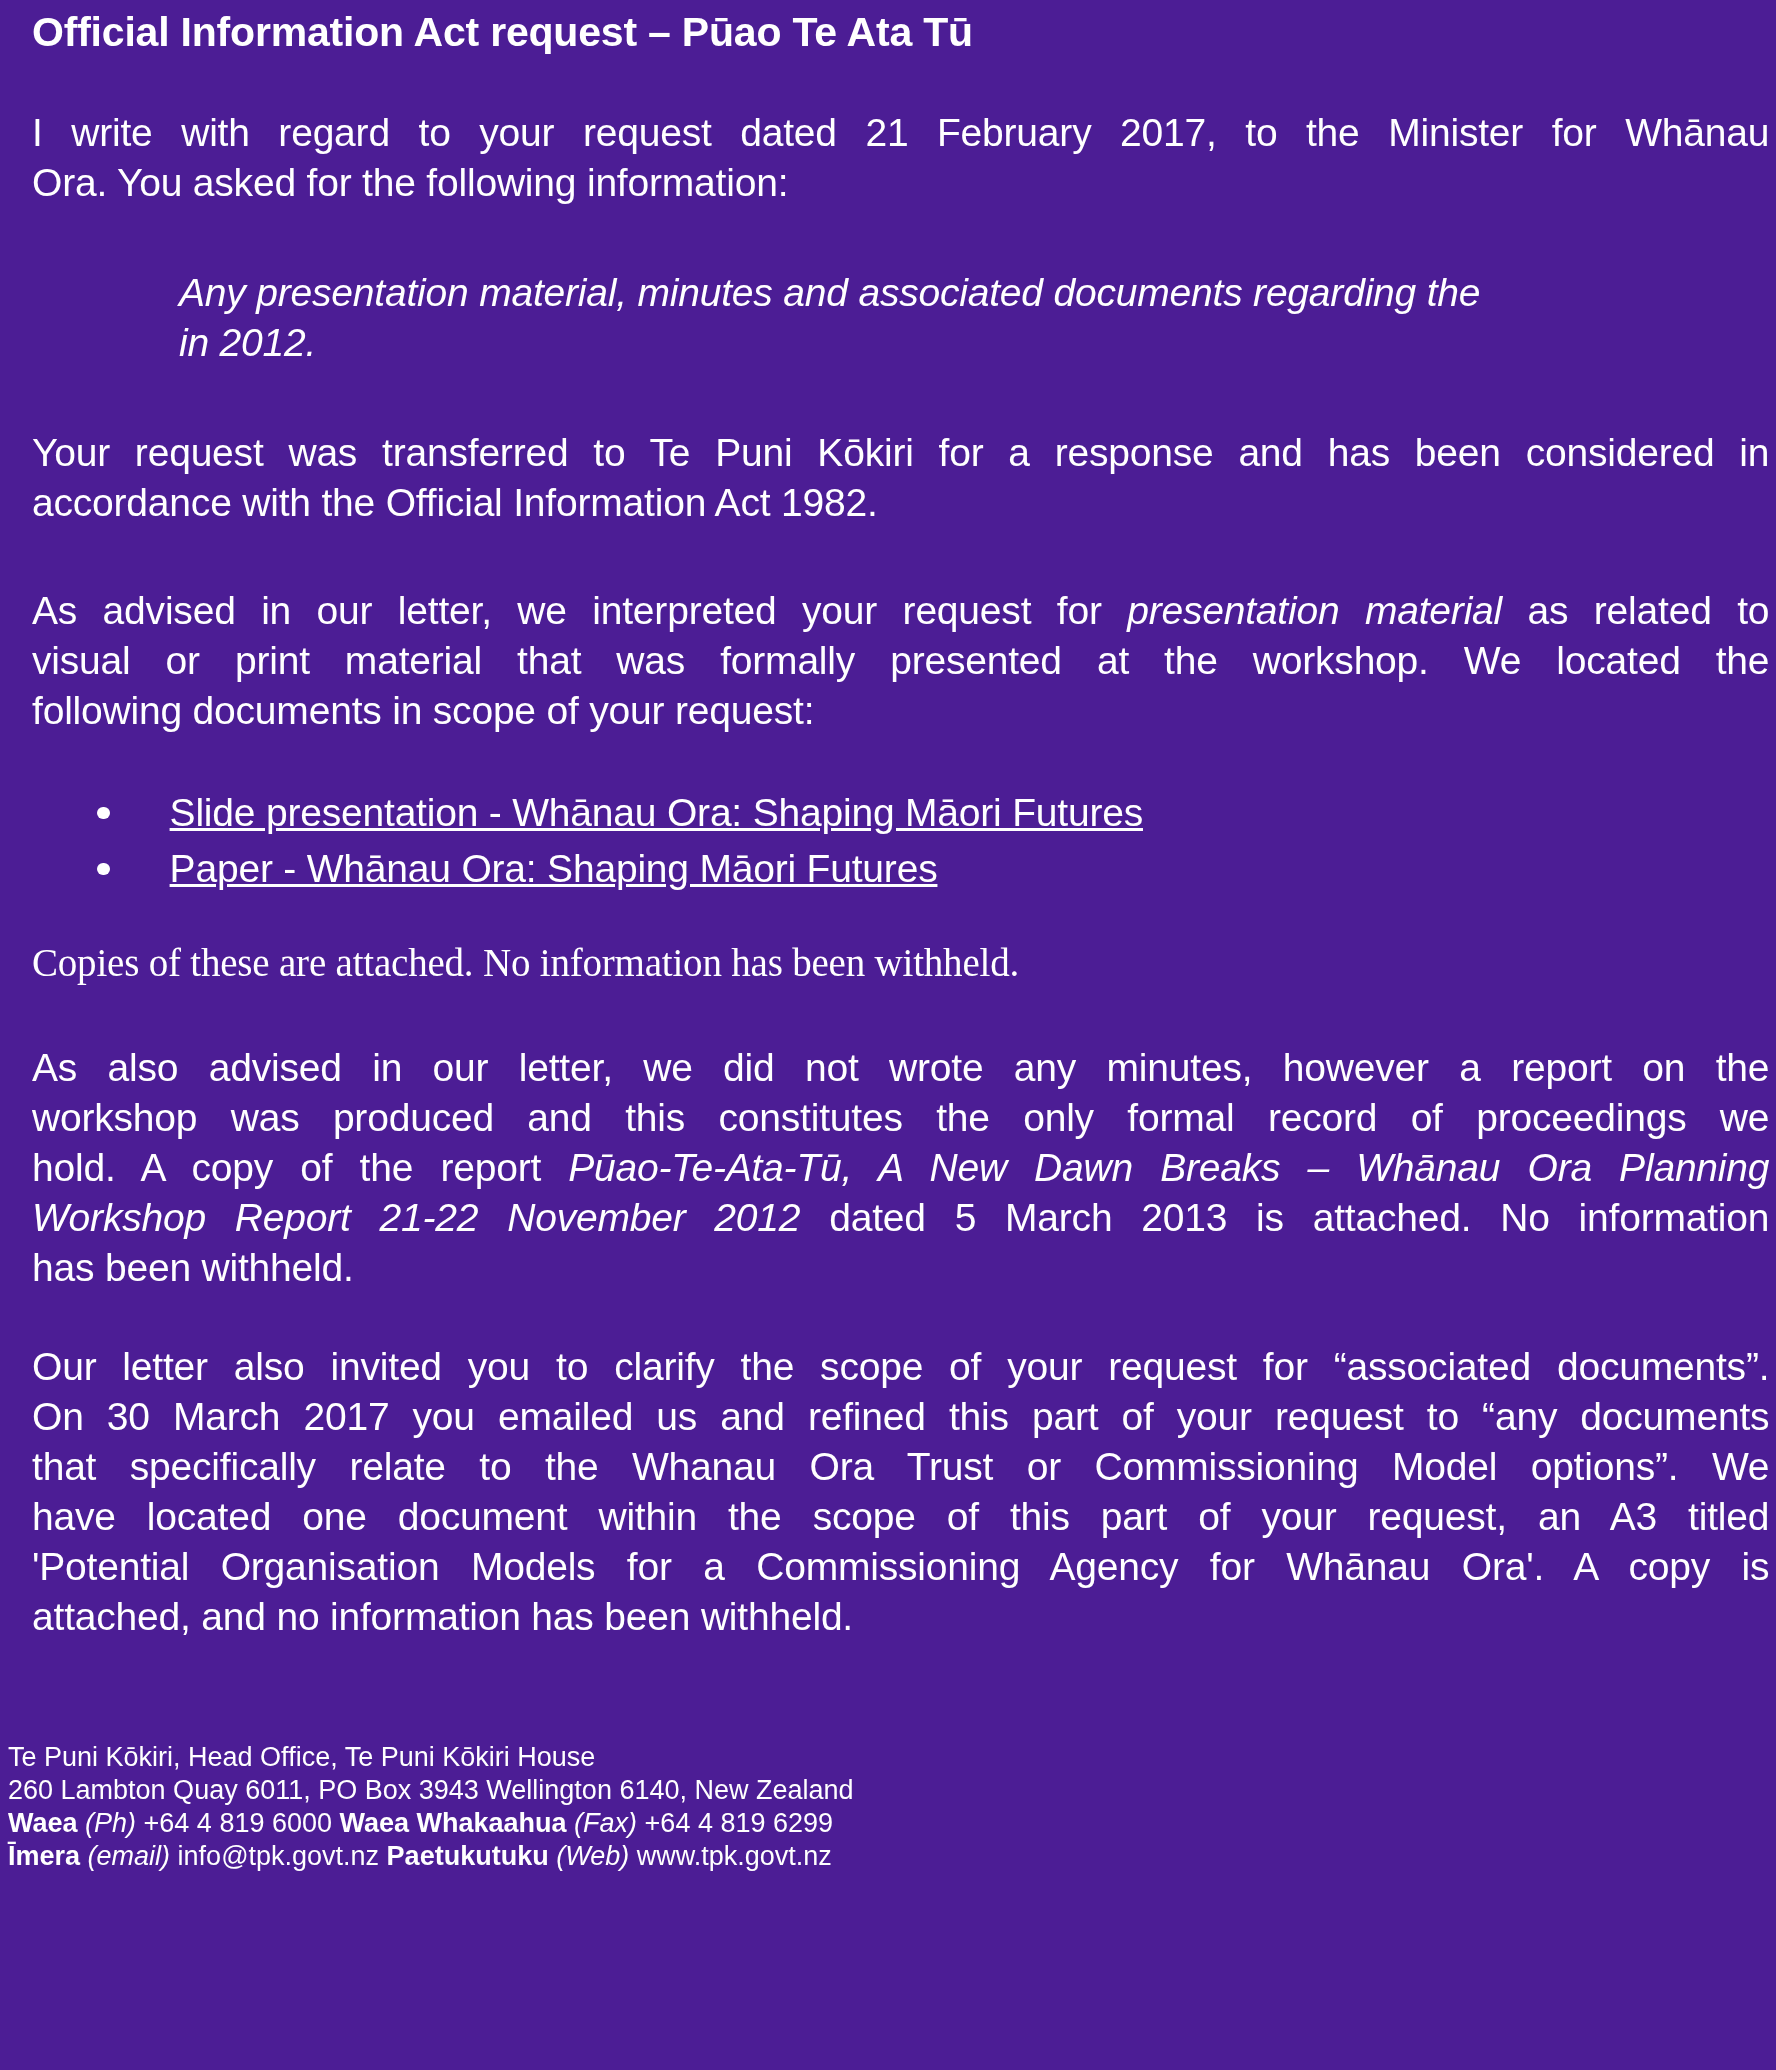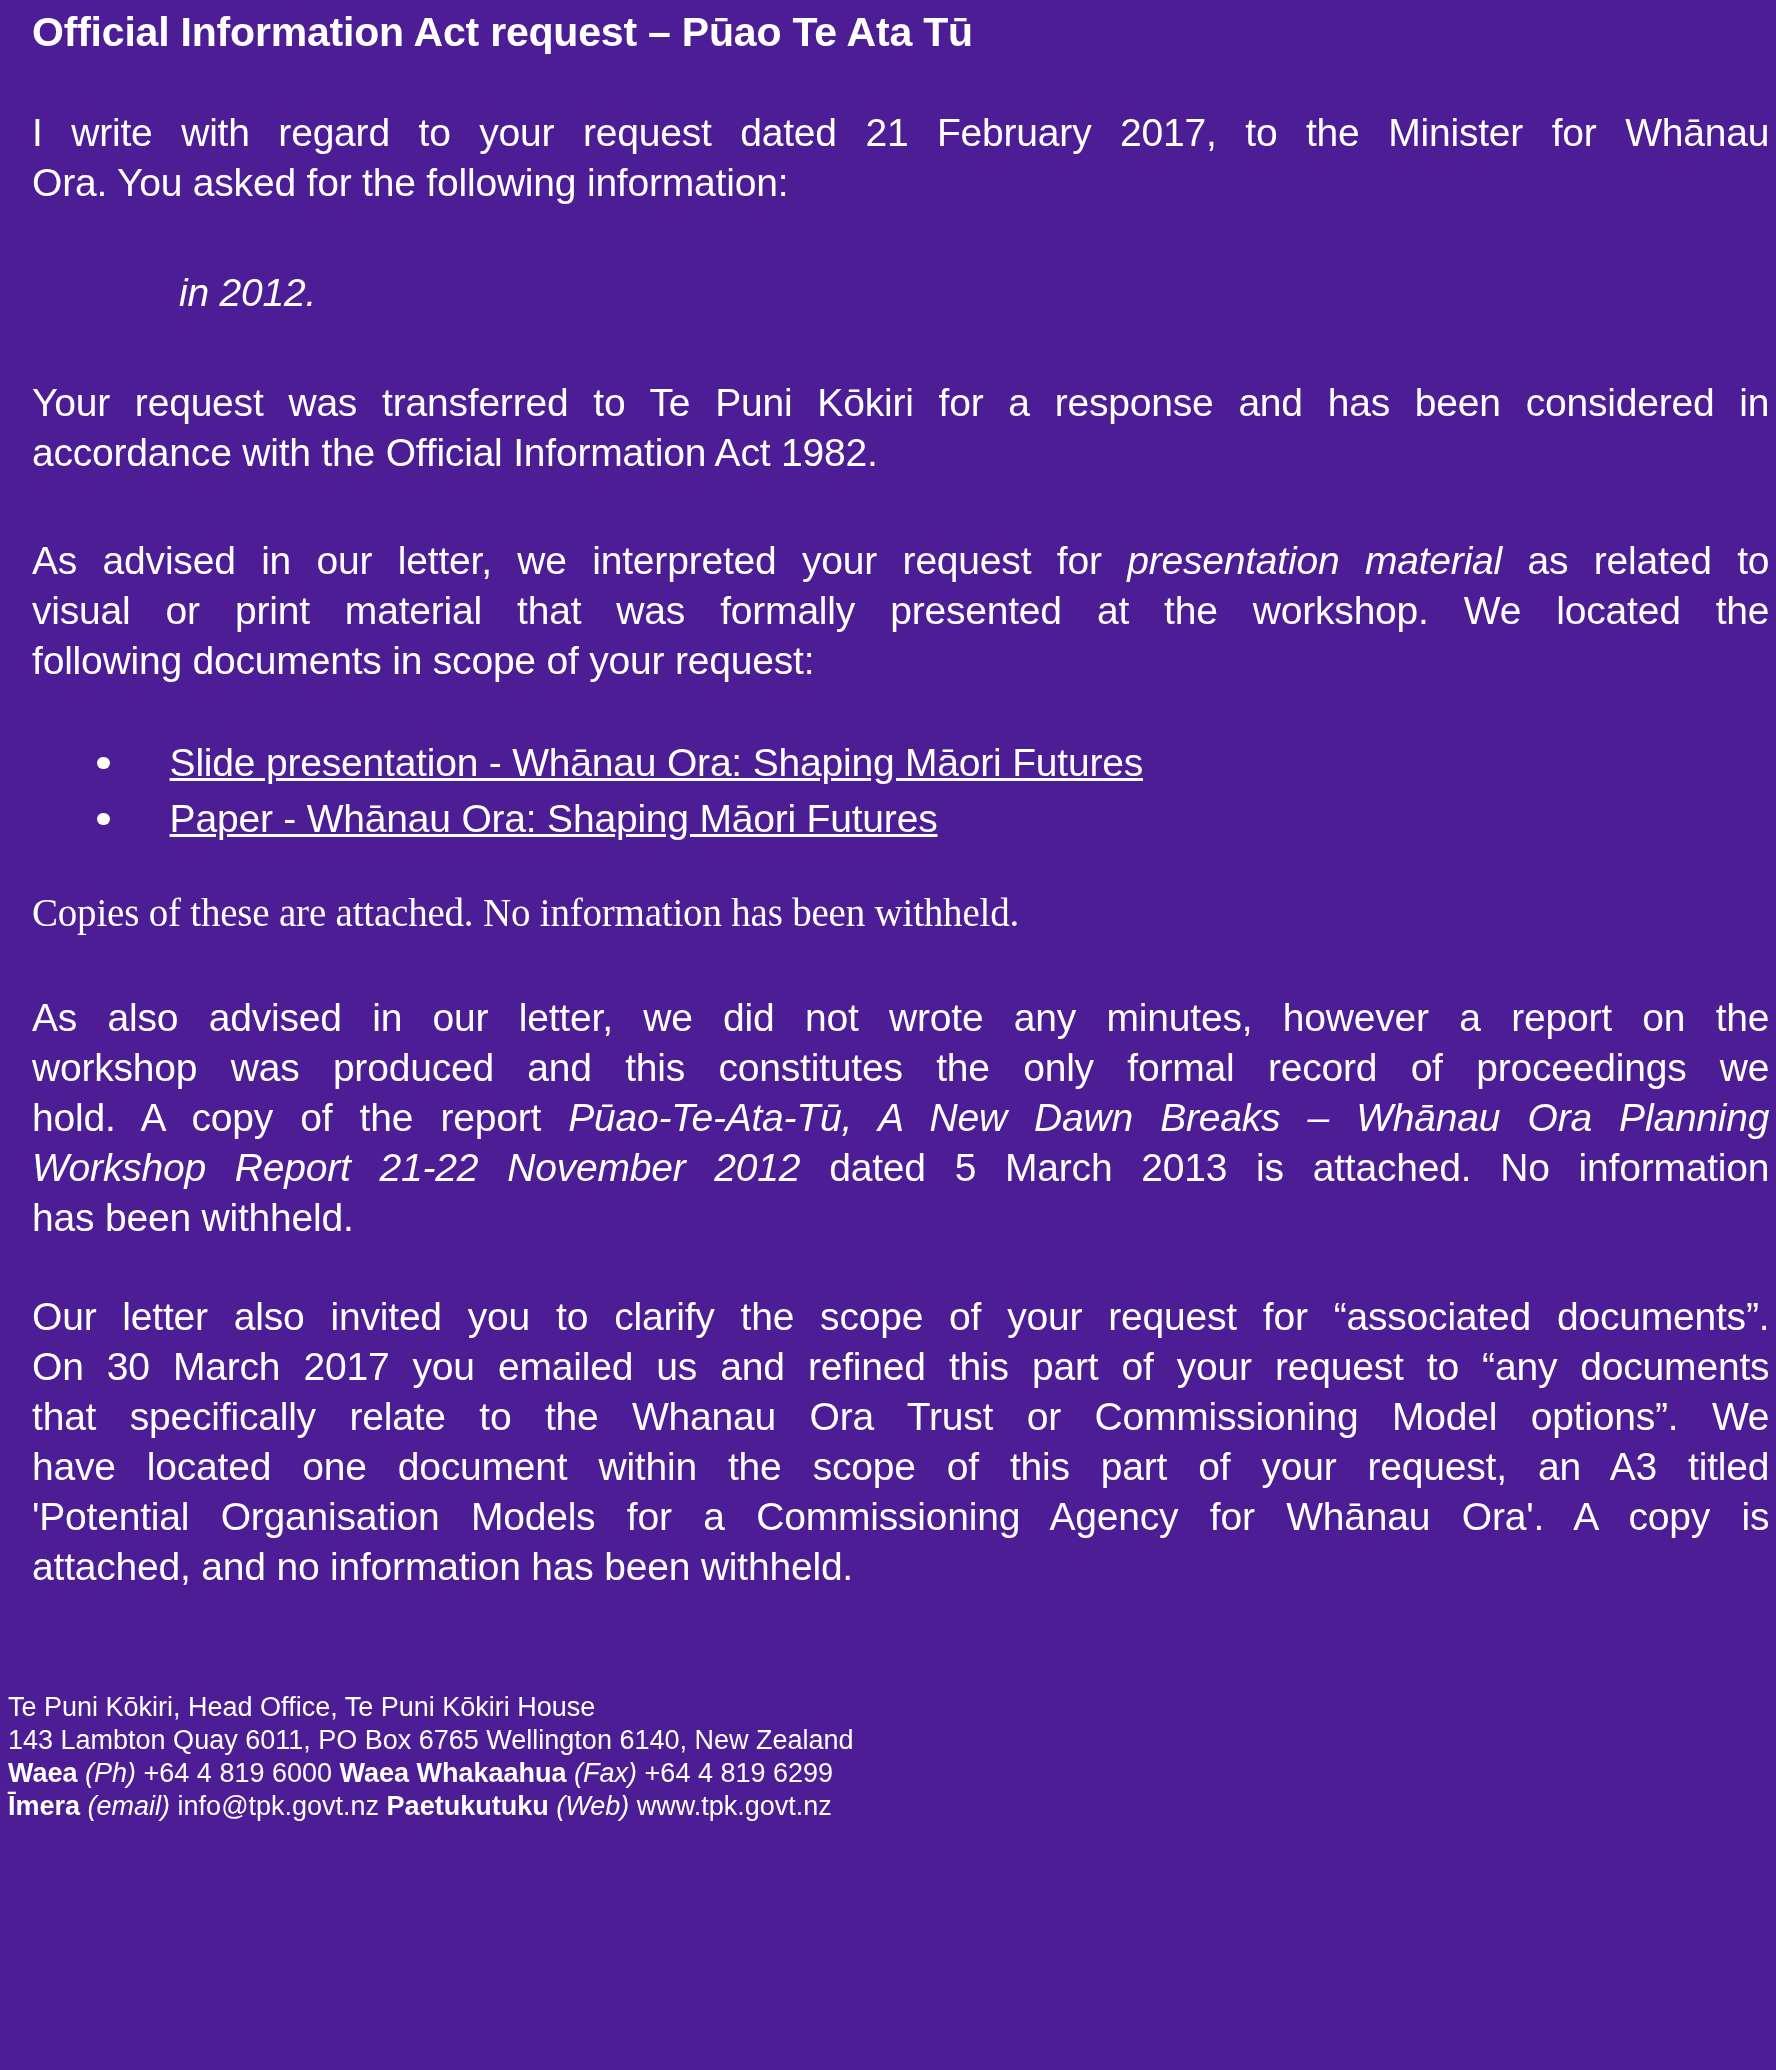--- a/index.html
+++ b/index.html
@@ -79,20 +79,21 @@
 <body>
 
 <div class="page">
   <div class="title">Official Information Act request – Pūao Te Ata Tū</div>
   <div id="doc-blocks">
       <div id="blk-p1" class="block para">
         <div class="line jline"><span>I write with regard to your request dated 21 February 2017, to the Minister for Whānau</span></div>
         <div class="line"><span>Ora. You asked for the following information:</span></div>
       </div>
       <div id="blk-quote" class="block quote">
+        <div class="line"><span>Any presentation material, minutes and associated documents regarding the</span></div>
         <div class="line"><span>in 2012.</span></div>
       </div>
       <div id="blk-p2" class="block para">
         <div class="line jline"><span>Your request was transferred to Te Puni Kōkiri for a response and has been considered in</span></div>
         <div class="line"><span>accordance with the Official Information Act 1982.</span></div>
       </div>
       <div id="blk-p4" class="block para">
         <div class="line jline"><span>As advised in our letter, we interpreted your request for </span><span class="seg-i">presentation material</span><span> as related to</span></div>
         <div class="line jline"><span>visual or print material that was formally presented at the workshop. We located the</span></div>
         <div class="line"><span>following documents in scope of your request:</span></div>
@@ -121,18 +122,18 @@
         <div class="line jline"><span>Our letter also invited you to clarify the scope of your request for “associated documents”.</span></div>
         <div class="line jline"><span>On 30 March 2017 you emailed us and refined this part of your request to “any documents</span></div>
         <div class="line jline"><span>that specifically relate to the Whanau Ora Trust or Commissioning Model options”. We</span></div>
         <div class="line jline"><span>have located one document within the scope of this part of your request, an A3 titled</span></div>
         <div class="line jline"><span>'Potential Organisation Models for a Commissioning Agency for Whānau Ora'. A copy is</span></div>
         <div class="line"><span>attached, and no information has been withheld.</span></div>
       </div>
     </div>
   <div class="footer" id="footer">
       <div class="line"><span>Te Puni Kōkiri, Head Office, Te Puni Kōkiri House</span></div>
-      <div class="line"><span>143 Lambton Quay 6011, PO Box 6765 Wellington 6140, New Zealand</span></div>
+      <div class="line"><span>260 Lambton Quay 6011, PO Box 3943 Wellington 6140, New Zealand</span></div>
       <div class="line"><span class="seg-b">Waea</span><span> </span><span class="seg-i">(Ph)</span><span> +64 4 819 6000 </span><span class="seg-b">Waea Whakaahua</span><span> </span><span class="seg-i">(Fax)</span><span> +64 4 819 6299</span></div>
       <div class="line"><span class="seg-b">Īmera</span><span> </span><span class="seg-i">(email)</span><span> info@tpk.govt.nz </span><span class="seg-b">Paetukutuku</span><span> </span><span class="seg-i">(Web)</span><span> www.tpk.govt.nz</span></div>
     </div>
 </div>
 
 
 </body></html>

